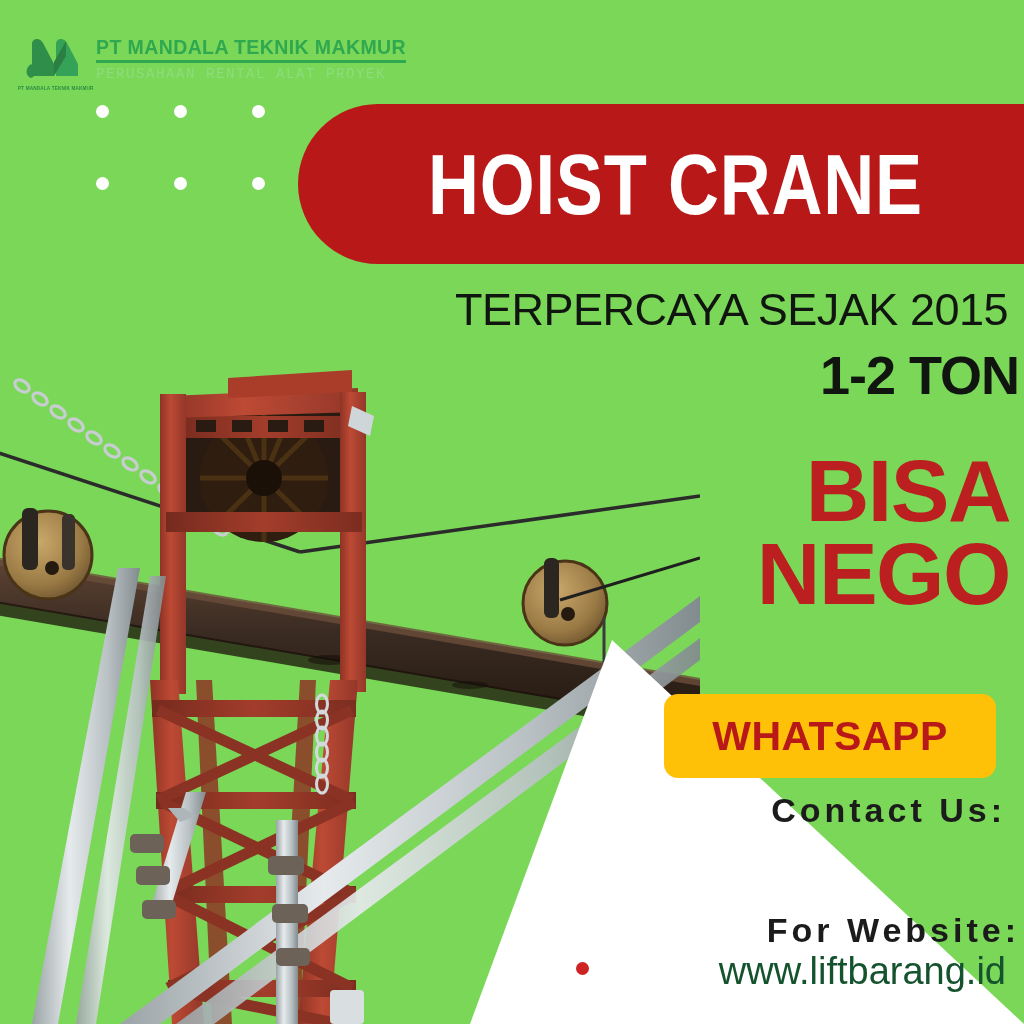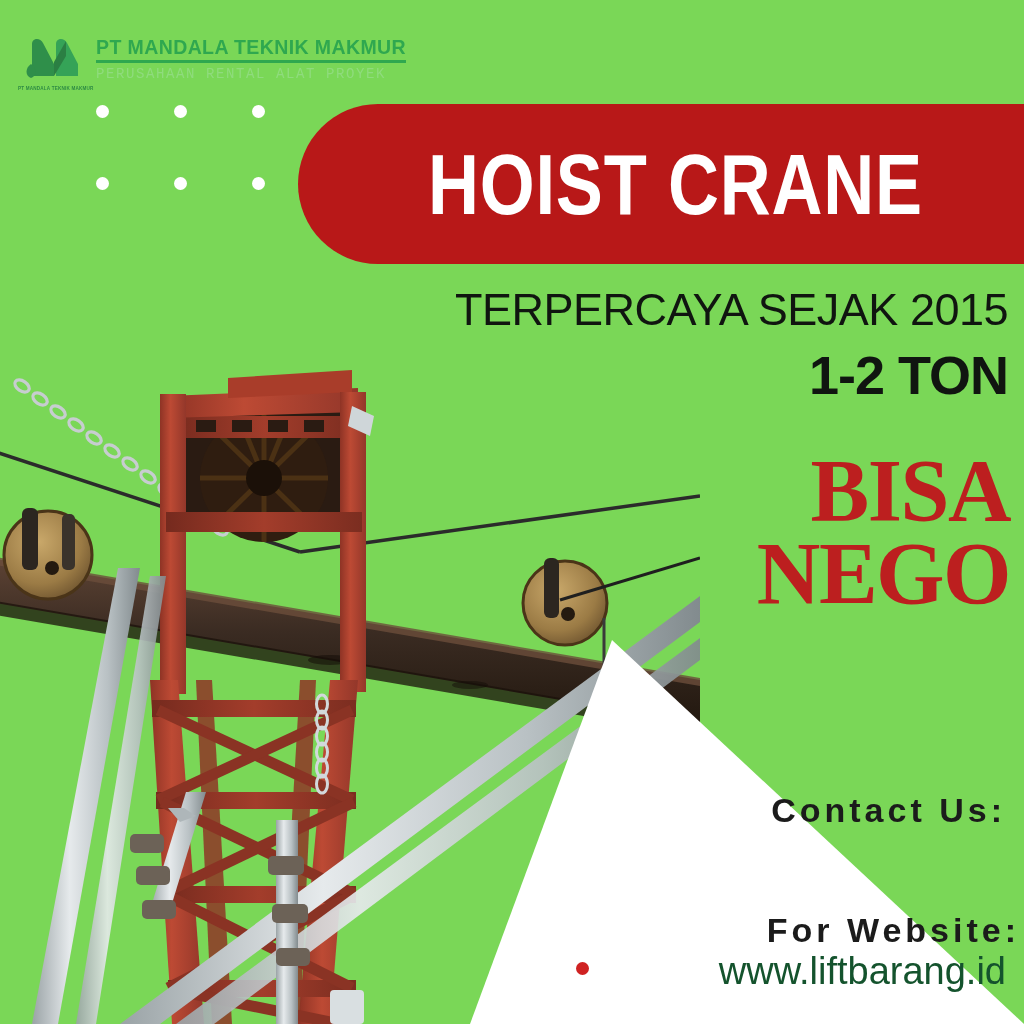--- a/index.html
+++ b/index.html
@@ -58,29 +58,28 @@
     white-space:nowrap;
   }
 
   
   .tagline{
     position:absolute;right:24px;top:287px;
     font-size:45px;font-weight:normal;color:#101510;letter-spacing:-.5px;
     white-space:nowrap;text-align:right;line-height:1;
   }
   .tonnage{
-    position:absolute;right:24px;top:348px;
+    position:absolute;right:13px;top:348px;
     font-size:54px;font-weight:bold;color:#101510;letter-spacing:-1px;
     white-space:nowrap;text-align:right;line-height:1;
   }
   .nego{
     position:absolute;right:22px;top:450px;width:420px;text-align:right;
     color:#bc1f1f;font-weight:bold;font-size:88px;line-height:.94;
     letter-spacing:-1.5px;
-    font-family:Liberation Serif, serif;
   }
   .nego span{display:block;}
 
   
   .wa-btn{
     position:absolute;left:664px;top:694px;width:332px;height:84px;
     background:#ffc107;border-radius:14px;
     display:flex;align-items:center;justify-content:center;
   }
   .wa-label{
@@ -342,19 +341,22 @@
   </div>
 
   <div class="tagline">TERPERCAYA SEJAK 2015</div>
   <div class="tonnage">1-2 TON</div>
 
   <div class="nego">
     <span>BISA</span>
     <span>NEGO</span>
   </div>
 
+  <div class="wa-btn">
+    <span class="wa-label">WHATSAPP</span>
+  </div>
 
   <div class="contact-label">Contact Us:</div>
   <div class="site-label">For Website:</div>
   <div class="site-url">www.liftbarang.id</div>
   <span class="red-dot"></span>
 
 </div>
 
 </body></html>

